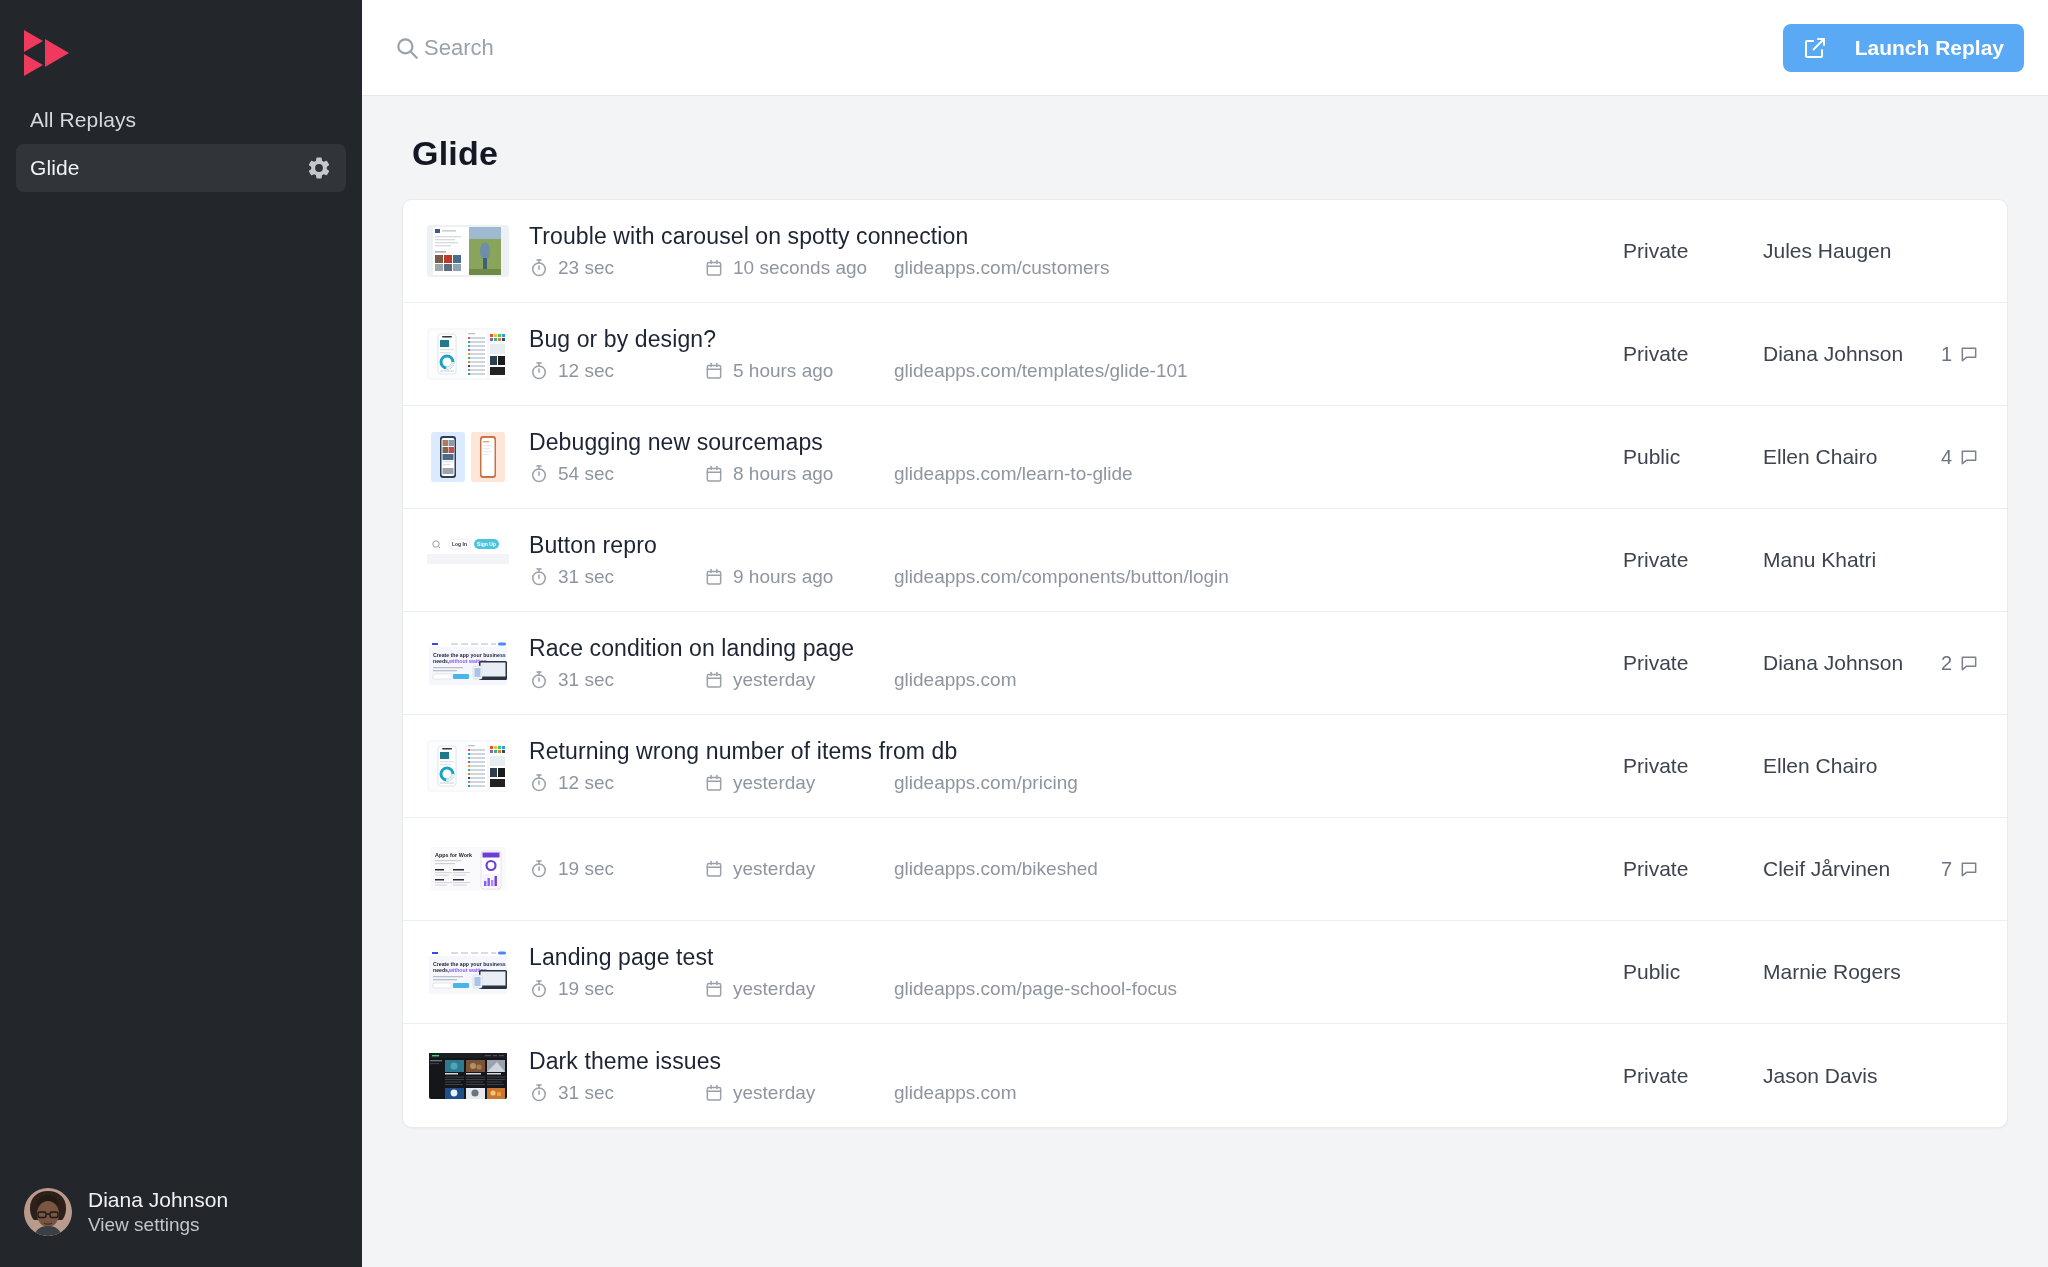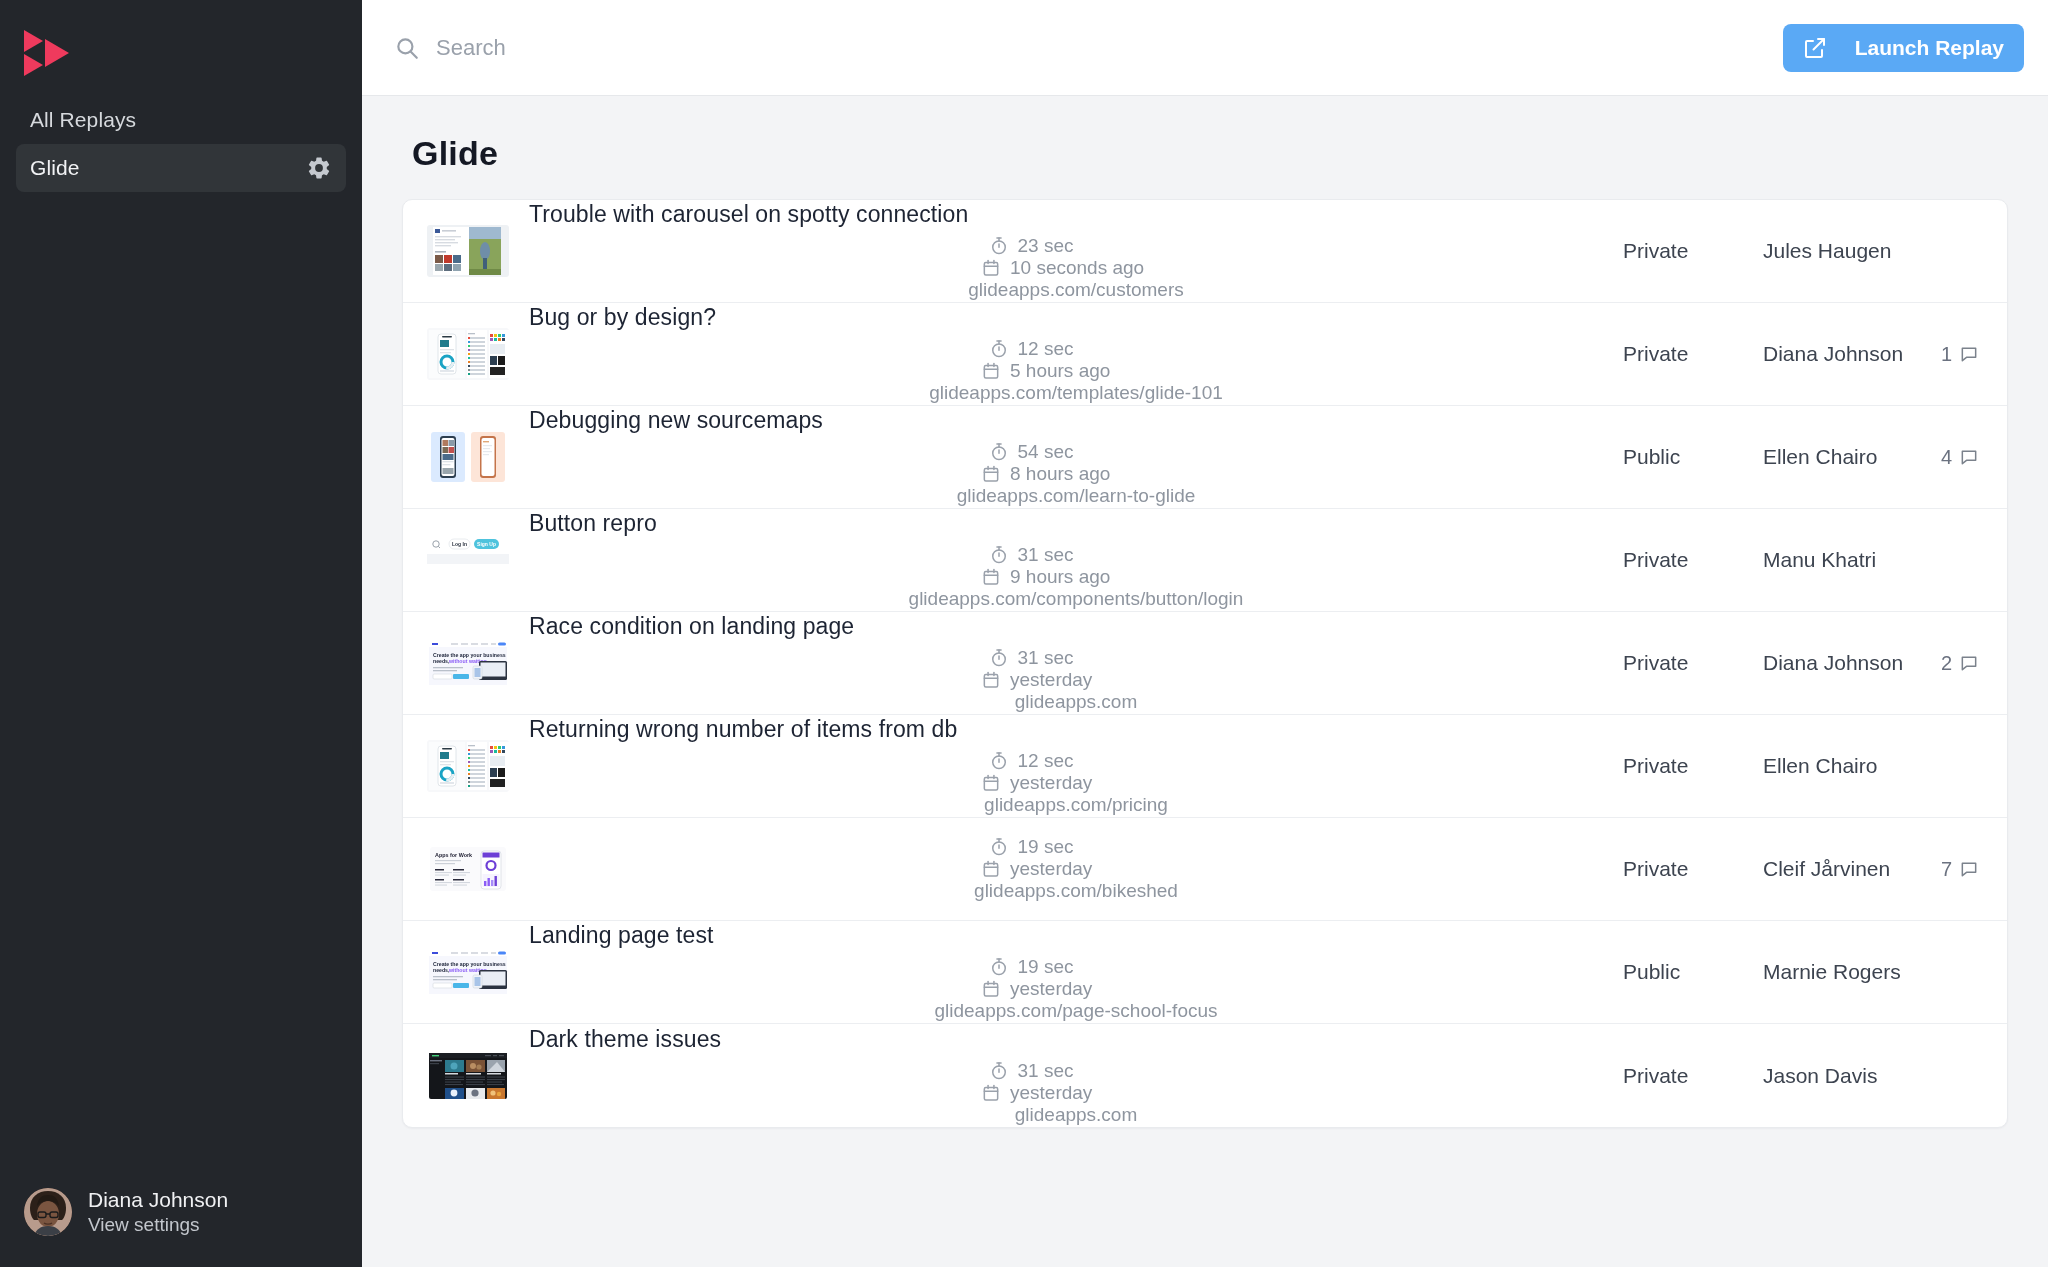--- a/index.html
+++ b/index.html
@@ -69,21 +69,21 @@
   .user-sub { color: #c2c6cc; font-size: 19px; }
 
   
   .main { flex: 1; height: 100%; display: flex; flex-direction: column;
           background: #f3f4f6; min-width: 0; }
   .topbar {
     height: 96px; background: #ffffff; display: flex; align-items: center;
     padding: 0 24px 0 32px; border-bottom: 1px solid #e6e8eb;
     flex: 0 0 96px;
   }
-  .search-box { display: flex; align-items: flex-start; gap: 16px; flex: 1; }
+  .search-box { display: flex; align-items: flex-start; gap: 4px; flex: 1; }
   .search-icon { width: 26px; height: 26px; display:block; color:#9aa1ab; }
   .search-input {
     border: none; outline: none; font-size: 22px; color: #3d4450;
     background: transparent; font-family: "Liberation Sans", sans-serif;
     width: 60%;
   }
   .search-input::placeholder { color: #9aa1ab; }
   .launch-btn {
     display: flex; align-items: center; gap: 28px;
     background: #5aa9f5; color: #fff; border: none; border-radius: 8px;
@@ -115,21 +115,21 @@
   .thumb {
     width: 82px; height: 52px; flex: 0 0 82px;
     border-radius: 3px; overflow: hidden;
     margin-right: 20px; position: relative;
     background: #ffffff;
   }
   .thumb svg { display: block; width: 100%; height: 100%; }
 
   .row-main { flex: 1; min-width: 0; display: flex; flex-direction: column; gap: 7px; }
   .row-title { font-size: 23px; color: #1d2433; letter-spacing: .1px; }
-  .row-meta { display: flex; align-items: center; font-size: 19px; color: #8e959f; flex-direction: column; }
+  .row-meta { display: flex; align-items: flex-end; font-size: 19px; color: #8e959f; }
   .meta-chunk { display: flex; align-items: center; gap: 9px; }
   .m-dur { width: 175px; }
   .m-time { width: 190px; }
   .meta-ico { width: 20px; height: 20px; display: block; flex: 0 0 20px; }
   .row-url { font-size: 19px; color: #8e959f; }
 
   .row-privacy { width: 140px; flex: 0 0 140px; font-size: 21px; color: #3d4450; }
   .row-author { width: 150px; flex: 0 0 150px; font-size: 21px; color: #3d4450; text-align: left; }
   .row-comments {
     width: 66px; flex: 0 0 66px; display: flex; align-items: center;

